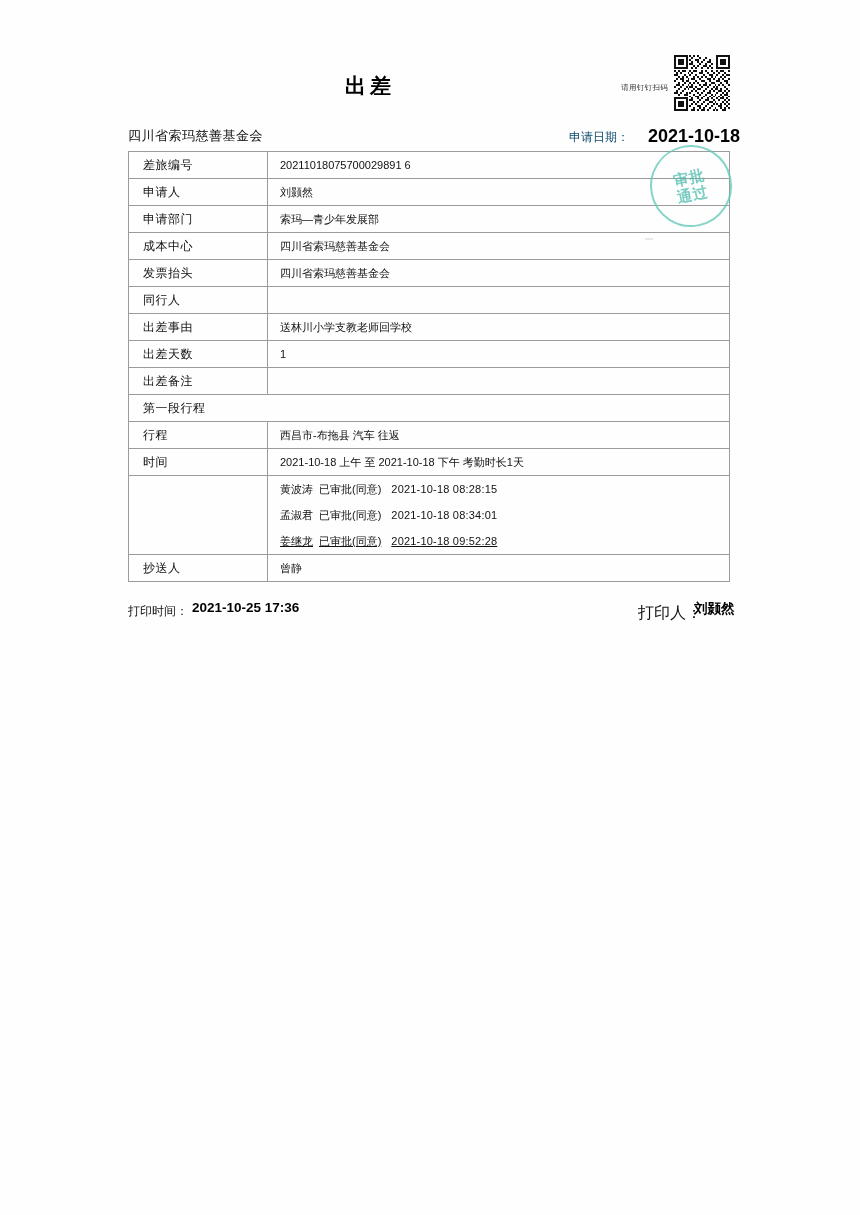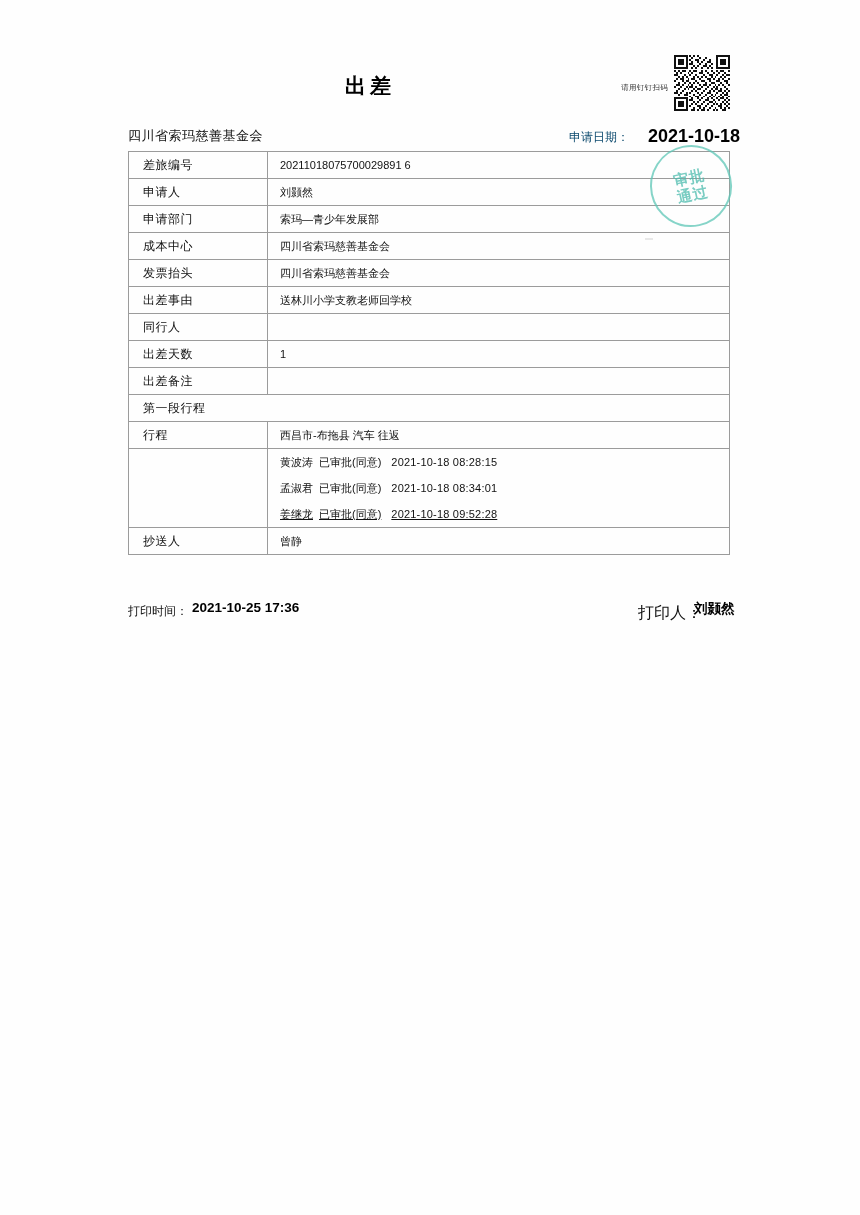--- a/index.html
+++ b/index.html
@@ -455,41 +455,45 @@
       </tr>
       <tr>
         <td class="label">成本中心</td>
         <td class="value">四川省索玛慈善基金会</td>
       </tr>
       <tr>
         <td class="label">发票抬头</td>
         <td class="value">四川省索玛慈善基金会</td>
       </tr>
       <tr>
+        <td class="label">同行人</td>
+        <td class="value"></td>
+      </tr>
+      <tr>
         <td class="label">出差事由</td>
         <td class="value">送林川小学支教老师回学校</td>
       </tr>
       <tr>
-        <td class="label">同行人</td>
-        <td class="value"></td>
-      </tr>
-      <tr>
         <td class="label">出差天数</td>
         <td class="value">1</td>
       </tr>
       <tr>
         <td class="label">出差备注</td>
         <td class="value"></td>
       </tr>
       <tr>
         <td class="section" colspan="2">第一段行程</td>
       </tr>
       <tr>
         <td class="label">行程</td>
         <td class="value">西昌市-布拖县  汽车  往返</td>
+      </tr>
+      <tr>
+        <td class="label">时间</td>
+        <td class="value">2021-10-18 上午  至  2021-10-18 下午  考勤时长1天</td>
       </tr>
       <tr>
         <td class="label blank-left"></td>
         <td class="value approver-mid">
           <span class="approver-line approver-name">黄波涛</span><span class="approver-line approver-action">已审批(同意)</span><span class="approver-line approver-time">2021-10-18 08:28:15</span>
         </td>
       </tr>
       <tr>
         <td class="label blank-left"></td>
         <td class="value approver-mid">

